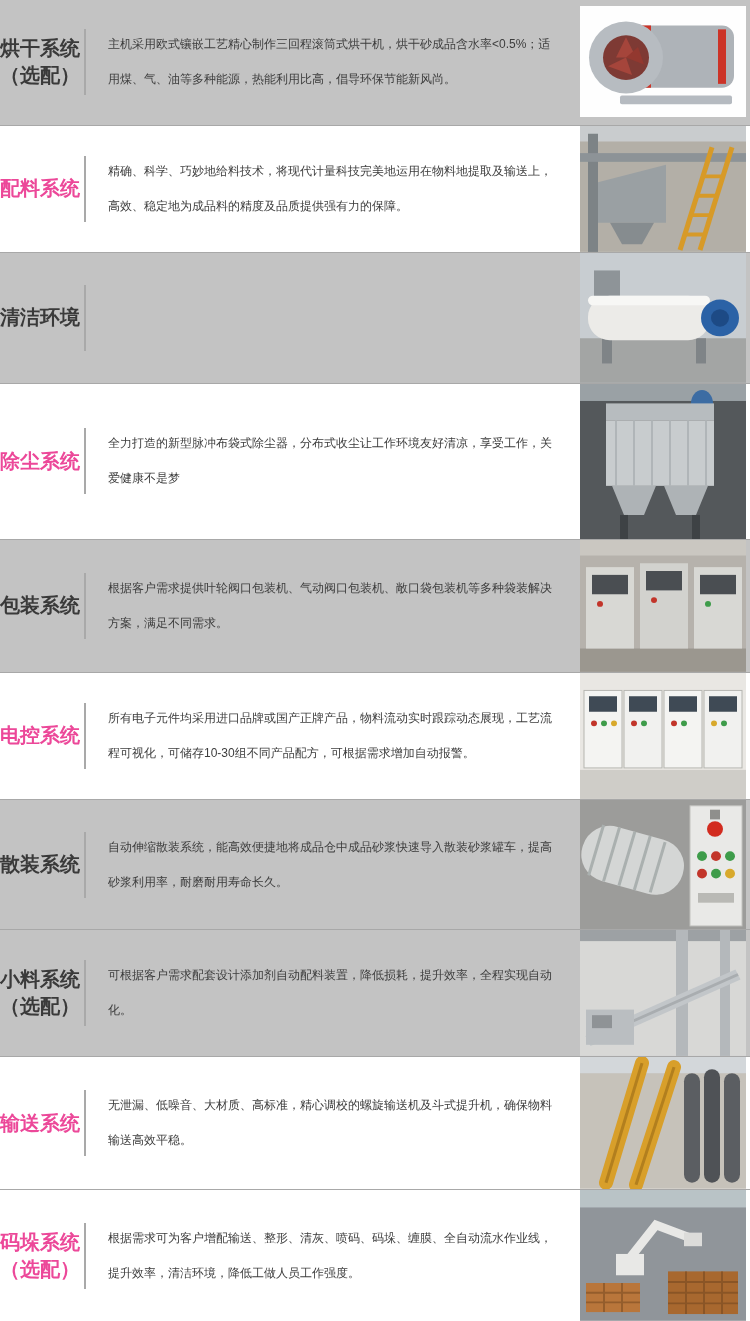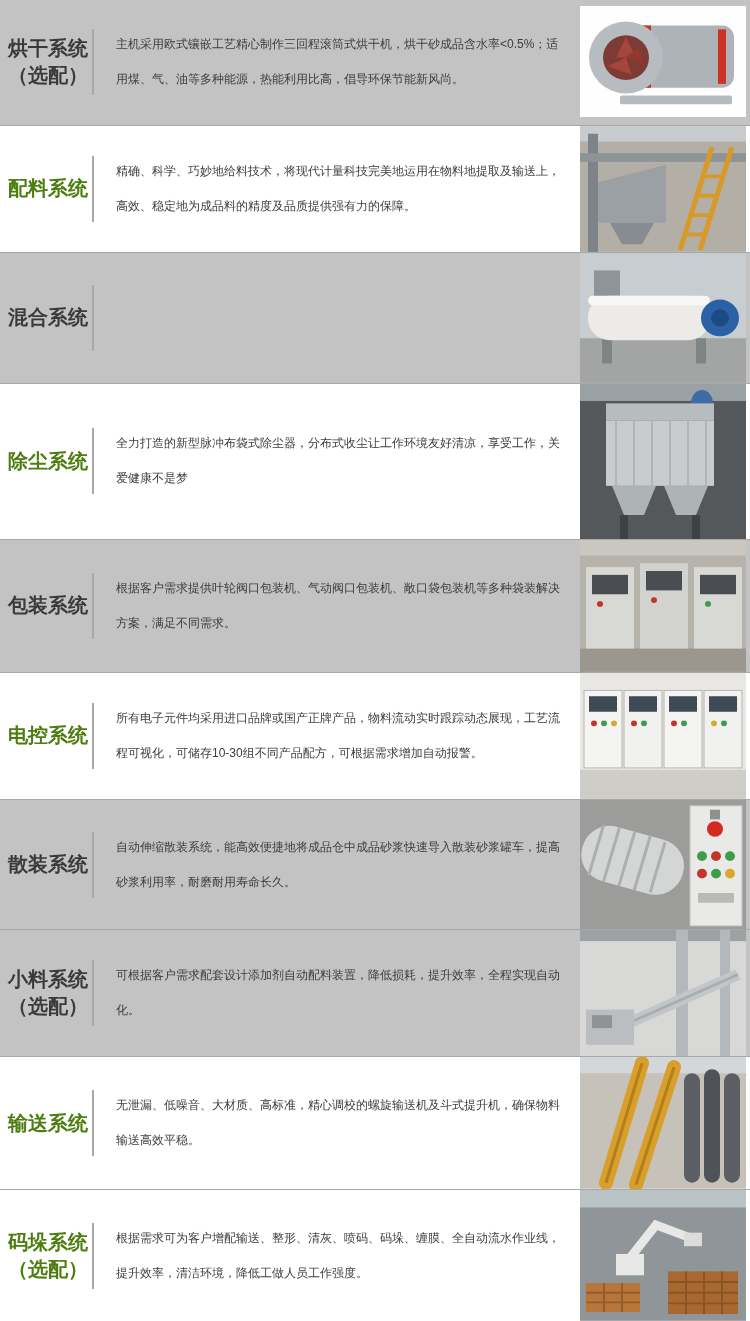--- a/index.html
+++ b/index.html
@@ -19,25 +19,25 @@
   .row:nth-child(4){height:160px;}
   .row:nth-child(5){height:136px;}
   .row:nth-child(6){height:130px;}
   .row:nth-child(7){height:134px;}
   .row:nth-child(8){height:130px;}
   .row:nth-child(9){height:136px;}
   .row:nth-child(10){height:135px;}
   .row.gray{background:#c3c3c3;}
   .row.white{background:#ffffff;}
   .title{
-    width:82px;margin-left:8px;flex:0 0 auto;
+    width:82px;flex:0 0 auto;
     font-size:20px;font-weight:bold;color:#3a3a3a;
     line-height:27px;letter-spacing:0px;word-break:break-all;
   }
-  .title.red{color:#4d7c0f;}
+  .title.red{color:#ec4899;}
   .vline{flex:0 0 auto;width:2px;height:66px;background:#a9a9a9;margin-left:2px;}
   .desc{
     width:452px;margin-left:22px;flex:0 0 auto;
     font-size:12px;color:#3d3d3d;line-height:35px;
     word-break:break-all;
   }
   .photo{
     position:absolute;right:4px;top:0;bottom:0;width:166px;overflow:hidden;
   }
   .photo.inset{top:6px;bottom:8px;background:#fefefe;}
@@ -81,21 +81,21 @@
         <polygon points="18,58 86,40 86,100 18,100" fill="#9aa0a3"></polygon>
         <polygon points="30,100 74,100 62,122 42,122" fill="#868c8f"></polygon>
         <path d="M100 128 L132 22" stroke="#d79a28" stroke-width="5" fill="none"></path>
         <path d="M120 128 L152 22" stroke="#d79a28" stroke-width="5" fill="none"></path>
         <path d="M104 112 L124 112 M110 92 L130 92 M116 72 L136 72 M122 52 L142 52" stroke="#d79a28" stroke-width="4"></path>
       </svg>
     </div>
   </div>
 
   <div class="row gray">
-    <div class="title">混合系统</div>
+    <div class="title">清洁环境</div>
     <div class="vline"></div>
     <div class="photo">
       <svg viewBox="0 0 166 134" preserveAspectRatio="none">
         <rect width="166" height="134" fill="#c8cdd1"></rect>
         <rect y="88" width="166" height="46" fill="#a3a5a4"></rect>
         <rect x="14" y="18" width="26" height="34" fill="#8e9498"></rect>
         <rect x="22" y="88" width="10" height="26" fill="#7f8487"></rect>
         <rect x="116" y="88" width="10" height="26" fill="#7f8487"></rect>
         <rect x="8" y="44" width="122" height="46" rx="22" fill="#ecebe8"></rect>
         <rect x="8" y="44" width="122" height="10" rx="5" fill="#f7f7f5"></rect>

